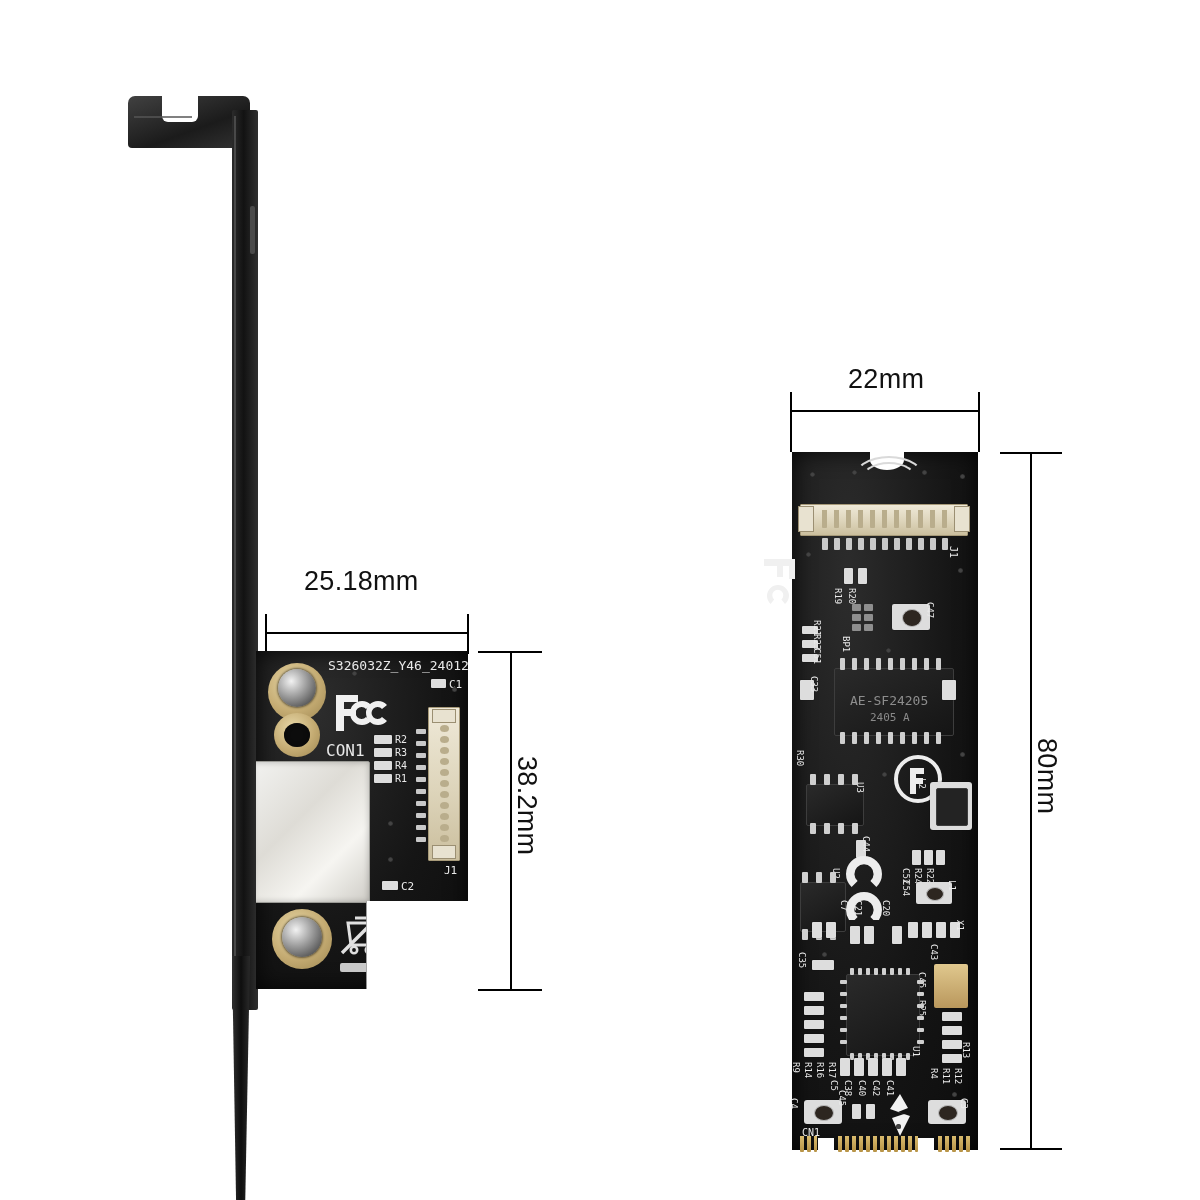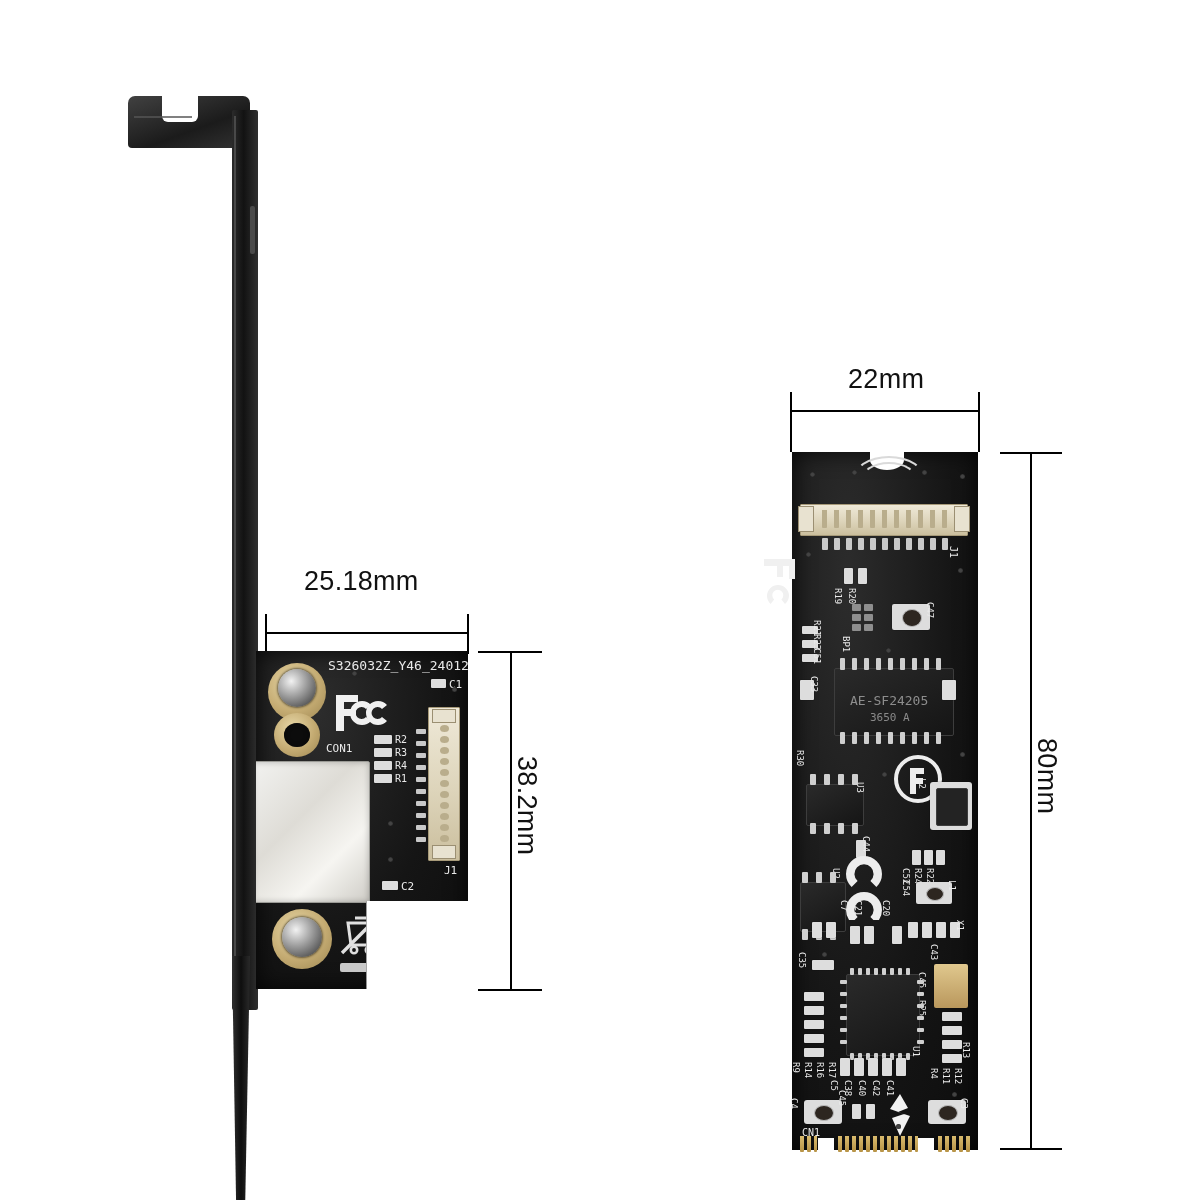--- a/index.html
+++ b/index.html
@@ -97,21 +97,21 @@
     <div class="pcb" style="left:28px;top:72px;width:26px;height:24px;border-radius:50%;background:#161616;"></div>
 
     <div class="mark" style="left:76px;top:40px;">
       <svg width="66" height="44" viewBox="0 0 66 44">
         <path d="M4 4 h22 v7 H12 v7 h12 v7 H12 v15 H4 Z" fill="#f0f0f0"></path>
         <path d="M46 10 a12 12 0 1 0 0 24 a12 12 0 0 0 9-4 l-5-4 a6 6 0 1 1 0-8 l5-4 a12 12 0 0 0-9-4 Z" fill="#f0f0f0"></path>
         <path d="M30 10 a12 12 0 1 0 0 24 a12 12 0 0 0 9-4 l-5-4 a6 6 0 1 1 0-8 l5-4 a12 12 0 0 0-9-4 Z" fill="#f0f0f0"></path>
       </svg>
     </div>
 
-    <div class="silk" style="left:70px;top:92px;font-size:11px;">CON1</div>
+    <div class="silk" style="left:70px;top:92px;font-size:16px;">CON1</div>
 
     <div class="smd" style="left:118px;top:84px;width:18px;height:9px;"></div>
     <div class="silk" style="left:139px;top:84px;font-size:10px;">R2</div>
     <div class="smd" style="left:118px;top:97px;width:18px;height:9px;"></div>
     <div class="silk" style="left:139px;top:97px;font-size:10px;">R3</div>
     <div class="smd" style="left:118px;top:110px;width:18px;height:9px;"></div>
     <div class="silk" style="left:139px;top:110px;font-size:10px;">R4</div>
     <div class="smd" style="left:118px;top:123px;width:18px;height:9px;"></div>
     <div class="silk" style="left:139px;top:123px;font-size:10px;">R1</div>
 
@@ -270,21 +270,21 @@
       <div class="ic-pin" style="left:60px;top:280px;width:5px;height:12px;"></div>
       <div class="ic-pin" style="left:72px;top:280px;width:5px;height:12px;"></div>
       <div class="ic-pin" style="left:84px;top:280px;width:5px;height:12px;"></div>
       <div class="ic-pin" style="left:96px;top:280px;width:5px;height:12px;"></div>
       <div class="ic-pin" style="left:108px;top:280px;width:5px;height:12px;"></div>
       <div class="ic-pin" style="left:120px;top:280px;width:5px;height:12px;"></div>
       <div class="ic-pin" style="left:132px;top:280px;width:5px;height:12px;"></div>
       <div class="ic-pin" style="left:144px;top:280px;width:5px;height:12px;"></div>
     </div>
     <div class="silk" style="left:58px;top:242px;font-size:13px;color:#8d8d8d;">AE-SF24205</div>
-    <div class="silk" style="left:78px;top:260px;font-size:11px;color:#8a8a8a;">3650 A</div>
+    <div class="silk" style="left:78px;top:260px;font-size:11px;color:#8a8a8a;">2405 A</div>
 
     <div class="smd" style="left:8px;top:228px;width:14px;height:20px;"></div>
     <div class="silk r90" style="left:26px;top:224px;font-size:9px;">C33</div>
     <div class="smd" style="left:150px;top:228px;width:14px;height:20px;"></div>
 
     <div class="silk r90" style="left:12px;top:298px;font-size:9px;">R30</div>
     <div class="ic" style="left:14px;top:332px;width:56px;height:40px;"></div>
     <div class="silk r90" style="left:72px;top:330px;font-size:9px;">U3</div>
     <div>
       <div class="ic-pin" style="left:18px;top:322px;width:6px;height:11px;"></div>

